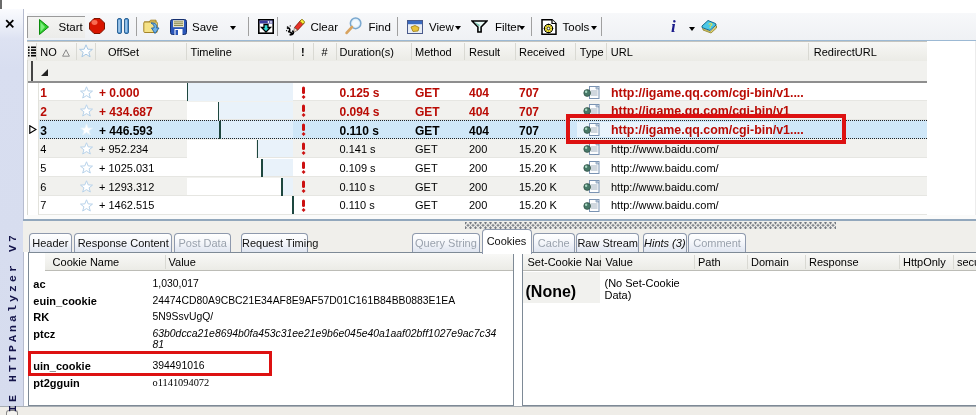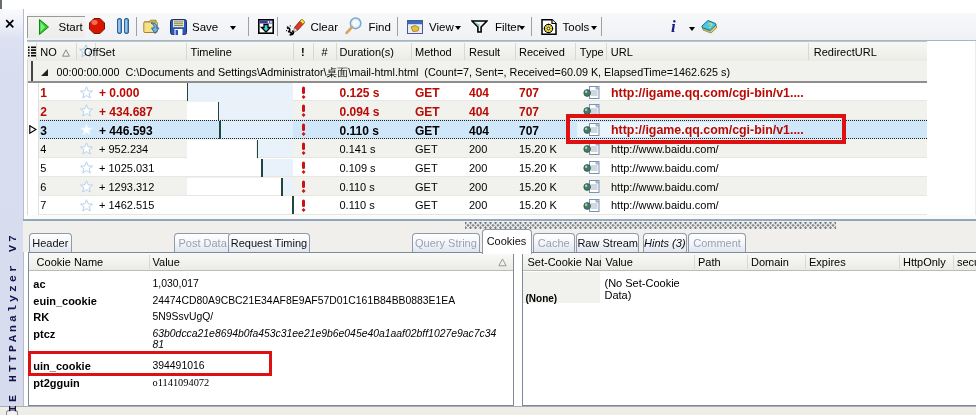--- a/index.html
+++ b/index.html
@@ -183,37 +183,36 @@
           <rect x="3" y="8.9" width="5" height="1.6"></rect>
         </g>
       </svg>
   <div class="abs" style="left:13.2px;top:4px;">NO</div>
   <svg class="abs" style="left:35px;top:6.5px;" width="8" height="8" viewBox="0 0 8 8">
         <path d="M4 0.8 L7.4 7.2 L0.6 7.2 Z" fill="none" stroke="#8a8a8a" stroke-width="1"></path>
       </svg>
   <svg class="abs" style="left:51.5px;top:2px;" width="14" height="14" viewBox="0 0 14 14">
         <path d="M7 0.8 L8.8 5.2 L13.4 5.4 L9.8 8.3 L11.1 12.8 L7 10.2 L2.9 12.8 L4.2 8.3 L0.6 5.4 L5.2 5.2 Z" fill="#fdfeff" stroke="#a8c8e4" stroke-width="1"></path>
       </svg>
-  <div class="abs" style="left:57px;top:4px;">OffSet</div>
+  <div class="abs" style="left:81px;top:4px;">OffSet</div>
   <div class="abs" style="left:163.6px;top:4px;">Timeline</div>
   <div class="abs bold" style="left:274px;top:4px;">!</div>
   <div class="abs" style="left:294.5px;top:4px;">#</div>
   <div class="abs" style="left:312.5px;top:4px;">Duration(s)</div>
   <div class="abs" style="left:388px;top:4px;">Method</div>
   <div class="abs" style="left:442px;top:4px;">Result</div>
   <div class="abs" style="left:492px;top:4px;">Received</div>
   <div class="abs" style="left:552.8px;top:4px;">Type</div>
   <div class="abs" style="left:583.8px;top:4px;">URL</div>
   <div class="abs" style="left:786.8px;top:4px;">RedirectURL</div>
 </div>
 
 <div class="abs" id="grouprow" style="left:27px;top:61px;width:900px;height:20px;background:#f1f1ee;border-bottom:2px solid #8e8e8e;">
   <div class="abs" style="left:3.5px;top:0;width:2px;height:20px;background:#444;"></div>
   <div class="abs" style="left:14px;top:8px;width:0;height:0;border-bottom:7px solid #222;border-left:7px solid transparent;"></div>
-  <div class="abs" style="left:29.5px;top:4.5px;font-size:10.8px;white-space:pre;">00:00:00.000  C:\Documents and Settings\Administrator\桌面\mail-html.html  (Count=7, Sent=, Received=60.09 K, ElapsedTime=1462.625 s)</div>
 </div>
 
 <div class="abs" id="rows" style="left:27px;top:82.5px;width:900px;height:133px;font-size:11px;">
 
   <div class="abs row" style="top:0px;">
     <div class="stripe" style="background:#ffffff;"></div>
     <div class="abs red" style="left:13.2px;top:3.5px;">1</div>
     <svg class="star" style="left:52.5px;">
           <path d="M6.5 0.8 L8.2 4.9 L12.5 5.1 L9.1 7.8 L10.3 12 L6.5 9.6 L2.7 12 L3.9 7.8 L0.5 5.1 L4.8 4.9 Z" fill="#fff" stroke="#b7d2ea" stroke-width="1"></path>
         </svg>
@@ -264,20 +263,21 @@
           <rect x="6.5" y="0.5" width="9.5" height="12" fill="#fcfdfe" stroke="#7a93b2" stroke-width="1"></rect>
           <path d="M13 0.5 L16 3 L13 3 Z" fill="#cdd9e8" stroke="#7a93b2" stroke-width="0.7"></path>
           <g stroke="#9aa8b8" stroke-width="0.9">
             <path d="M8 5 L14.5 5"></path>
             <path d="M8 7 L14.5 7"></path>
             <path d="M8 9 L14.5 9"></path>
           </g>
           <circle cx="4.2" cy="7" r="3.4" fill="#477868" stroke="#2c4a40" stroke-width="0.7"></circle>
           <circle cx="3.1" cy="5.8" r="1.2" fill="#a8d8c2"></circle>
         </svg>
+    <div class="abs red" style="left:584px;top:3px;font-size:12.4px;">http://igame.qq.com/cgi-bin/v1</div>
   </div>
 
   <div class="abs row" style="top:37.8px;">
     <div class="stripe" style="background:#cfe7f8;border-top:1px dotted #222;border-bottom:1px dotted #222;box-sizing:border-box;"></div>
     <svg class="abs" style="left:1.5px;top:5px;" width="8" height="9" viewBox="0 0 8 9">
           <path d="M0.8 0.8 L7 4.5 L0.8 8.2 Z" fill="none" stroke="#000" stroke-width="1.2"></path>
         </svg>
     <div class="abs bold" style="left:13.2px;top:3.5px;">3</div>
     <svg class="star" style="left:52.5px;">
           <path d="M6.5 0.8 L8.2 4.9 L12.5 5.1 L9.1 7.8 L10.3 12 L6.5 9.6 L2.7 12 L3.9 7.8 L0.5 5.1 L4.8 4.9 Z" fill="#fff" stroke="#e4f1fa" stroke-width="1"></path>
@@ -439,32 +439,33 @@
 <div class="abs" style="left:974.5px;top:41px;width:1px;height:174px;background:#ececec;"></div>
 
 <div class="abs" style="left:27px;top:215px;width:949px;height:4px;background:#fbfbfa;"></div>
 <div class="abs" style="left:23px;top:219px;width:953px;height:2px;background:#92a7bc;"></div>
 <div class="abs" style="left:23px;top:221px;width:953px;height:31px;background:#f0efeb;"></div>
 
 <div class="abs" id="grip" style="left:465px;top:222px;width:371px;height:7px;"></div>
 
 <div class="abs" id="tabs" style="left:0;top:229px;width:976px;height:24px;">
   <div class="tab" style="left:28.6px;width:43.4px;"><span>Header</span></div>
+  <div class="tab" style="left:74.4px;width:97.6px;"><span>Response Content</span></div>
   <div class="tab dis" style="left:174.3px;width:56.7px;"><span>Post Data</span></div>
-  <div class="tab" style="left:228px;width:82px;"><span>Request Timing</span></div>
+  <div class="tab" style="left:241px;width:67px;"><span>Request Timing</span></div>
   <div class="tab dis" style="left:411.9px;width:68.1px;"><span>Query String</span></div>
   <div class="tab dis" style="left:533px;width:41.5px;"><span>Cache</span></div>
   <div class="tab" style="left:576.1px;width:63.2px;"><span>Raw Stream</span></div>
   <div class="tab" style="left:642.7px;width:44.2px;font-style:italic;"><span>Hints (3)</span></div>
   <div class="tab dis" style="left:688.3px;width:57.5px;"><span>Comment</span></div>
   <div class="tab" style="left:481.5px;top:0;height:24.5px;width:50px;background:#fff;z-index:5;"><span style="top:5px;">Cookies</span></div>
 </div>
 
 <div class="abs" id="lpanel" style="left:28px;top:252px;width:486px;height:154px;background:#fff;border:1px solid #7e8a96;box-sizing:border-box;overflow:hidden;">
-  <div class="gh" style="left:0;width:484px;">
+  <div class="gh" style="left:16px;width:484px;">
     <div class="colsep" style="left:119.5px;top:2px;height:14px;"></div>
     <div class="abs" style="left:7.6px;top:3px;">Cookie Name</div>
     <div class="abs" style="left:123.5px;top:3px;">Value</div>
     <svg class="abs" style="left:469px;top:5px;" width="9" height="9" viewBox="0 0 9 9">
           <path d="M4.5 1 L8.2 7.8 L0.8 7.8 Z" fill="none" stroke="#999" stroke-width="1"></path>
         </svg>
   </div>
   <div class="abs" style="left:0;top:20px;width:484px;font-size:11px;">
     <div class="abs bold" style="left:4.3px;top:5px;">ac</div>
         <div class="abs cv" style="left:123.5px;top:5px;">1,030,017</div>
@@ -486,27 +487,27 @@
     <div class="colsep" style="left:77px;top:2px;height:14px;"></div>
     <div class="colsep" style="left:171px;top:2px;height:14px;"></div>
     <div class="colsep" style="left:224px;top:2px;height:14px;"></div>
     <div class="colsep" style="left:281.5px;top:2px;height:14px;"></div>
     <div class="colsep" style="left:375.5px;top:2px;height:14px;"></div>
     <div class="colsep" style="left:429.5px;top:2px;height:14px;"></div>
     <div class="abs" style="left:4.5px;top:3px;width:73px;overflow:hidden;white-space:nowrap;">Set-Cookie Name</div>
     <div class="abs" style="left:82.5px;top:3px;">Value</div>
     <div class="abs" style="left:175px;top:3px;">Path</div>
     <div class="abs" style="left:228px;top:3px;">Domain</div>
-    <div class="abs" style="left:286px;top:3px;">Expires</div>
+    <div class="abs" style="left:286px;top:3px;">Response</div>
     <div class="abs" style="left:380px;top:3px;">HttpOnly</div>
     <div class="abs" style="left:434px;top:3px;">secu</div>
   </div>
   <div class="abs" style="left:0;top:19px;width:454px;font-size:11px;">
     <div class="abs" style="left:0;top:0;width:77px;height:31px;background:#f1f1ee;"></div>
-    <div class="abs bold" style="left:2.5px;top:21px;font-size:10px;">(None)</div>
+    <div class="abs bold" style="left:2.5px;top:11px;font-size:16px;">(None)</div>
     <div class="abs" style="left:81.5px;top:5px;">(No Set-Cookie<br>Data)</div>
   </div>
 </div>
 
 <div class="abs" style="left:0;top:406px;width:976px;height:9px;background:#efede8;border-top:1px solid #a8aeb4;"></div>
 <div class="abs" style="left:6px;top:410px;width:10px;height:5px;border:1px solid #888;border-bottom:none;border-radius:3px 3px 0 0;background:#f4f3ef;"></div>
 
 <div class="abs" style="left:566px;top:114px;width:280px;height:30px;border:4px solid #dd1111;box-sizing:border-box;z-index:50;"></div>
 <div class="abs" style="left:28px;top:351px;width:244px;height:25px;border:3px solid #dd1111;box-sizing:border-box;z-index:50;"></div>
 

